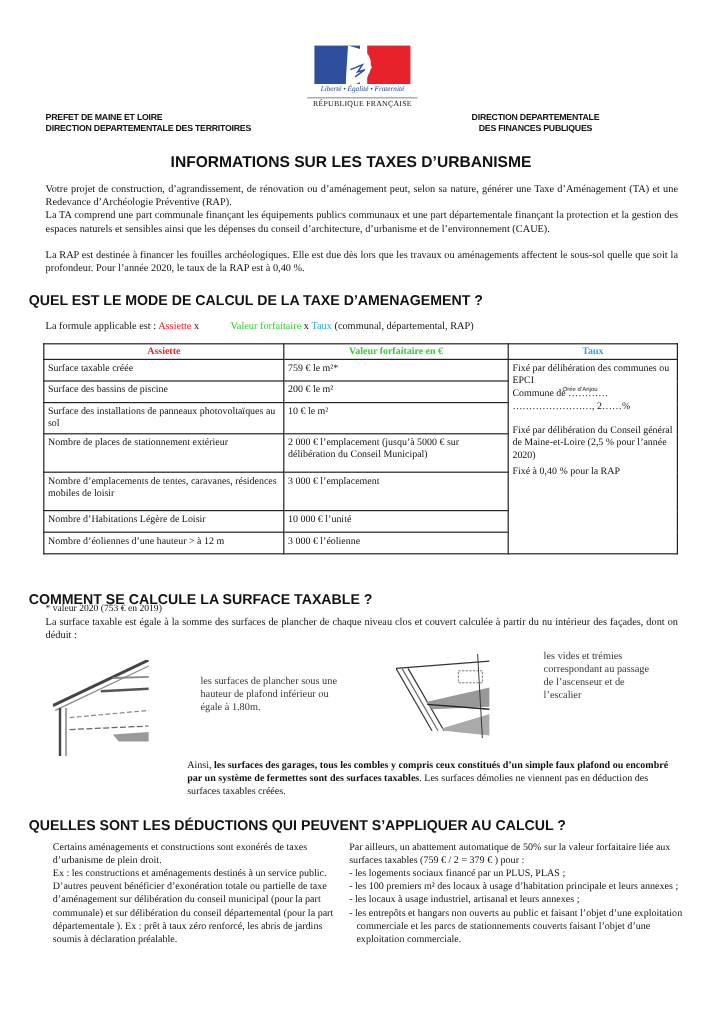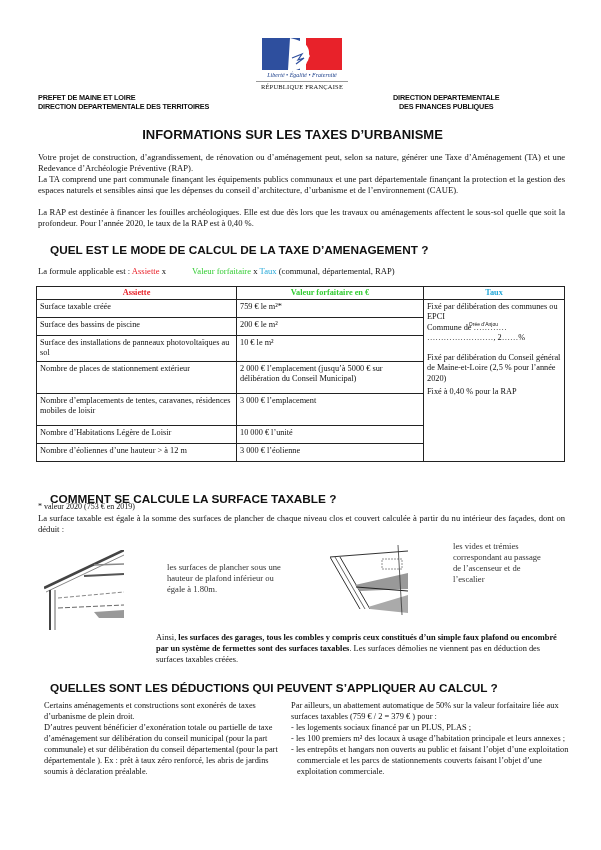--- a/index.html
+++ b/index.html
@@ -11,21 +11,21 @@
   .flag .white { width: 6px; background: #fff; }
   .flag .red { width: 36px; background: #e8222a; }
   .flag .face { position: absolute; left: 26px; top: 0; width: 28px; height: 32px; }
   .motto { position: absolute; left: 0; top: 34px; width: 92px; text-align: center; font-size: 6px; font-style: italic; color: #1a3e8a; white-space: nowrap; }
   .rf { position: absolute; left: 0; top: 43px; width: 92px; text-align: center; font-size: 6.5px; letter-spacing: 0.2px; border-top: 1px solid #999; padding-top: 1px; white-space: nowrap; }
   .hdr { font-family: "Liberation Sans", sans-serif; font-weight: bold; font-size: 7.3px; line-height: 9px; letter-spacing: -0.2px; }
   .hdr-left { left: 38px; top: 93px; }
   .hdr-right { left: 393px; top: 93px; text-align: center; }
   .title { left: 0; width: 585px; top: 127px; text-align: center; font-family: "Liberation Sans", sans-serif; font-weight: bold; font-size: 13px; }
   .para { left: 38px; width: 527px; font-size: 8.6px; line-height: 11px; text-align: justify; }
-  .h2 { left: 50px; font-family: "Liberation Sans", sans-serif; font-weight: bold; font-size: 11.8px; }
+  .h2 { left: 24px; font-family: "Liberation Sans", sans-serif; font-weight: bold; font-size: 11.8px; }
   .formula { left: 38px; top: 266px; font-size: 8.6px; white-space: nowrap; }
   .red-t { color: #e8222a; }
   .green-t { color: #33cc33; }
   .blue-t { color: #25a8d8; }
   table.tax { position: absolute; left: 36px; top: 286px; width: 529px; border-collapse: collapse; font-size: 8.3px; line-height: 10px; }
   table.tax td, table.tax th { border: 1px solid #222; padding: 2px 3px; vertical-align: top; text-align: left; }
   table.tax th { font-weight: bold; text-align: center; padding: 1px 3px; font-size: 8.3px; }
   table.tax td.taux { vertical-align: top; font-size: 8.3px; line-height: 10.3px; }
   .c1 { width: 193px; } .c2 { width: 180px; }
   .small-fill { font-size: 5px; font-family: "Liberation Sans", sans-serif; position: relative; top: -4px; }
@@ -168,21 +168,23 @@
 
 <div class="abs ainsi">
   <span>Ainsi,</span>
   <b>les surfaces des garages,  tous les combles y compris ceux constitués d’un simple faux plafond ou encombré par un système de fermettes sont des surfaces taxables</b><span>. Les surfaces démolies ne viennent pas en déduction des surfaces taxables créées.</span>
 </div>
 
 <div class="abs h2" style="top:681px;">QUELLES SONT LES DÉDUCTIONS QUI PEUVENT S’APPLIQUER AU CALCUL ?</div>
 
 <div class="abs col-left">
   <div>Certains aménagements et constructions sont exonérés de taxes d’urbanisme de plein droit.</div>
+  <div>Ex : les constructions et aménagements destinés à un service public.</div>
   <div>D’autres peuvent bénéficier d’exonération totale ou partielle de taxe d’aménagement sur délibération du conseil municipal (pour la part communale) et sur délibération du conseil départemental (pour la part départementale ). Ex : prêt à taux zéro renforcé, les abris de jardins soumis à déclaration préalable.</div>
 </div>
 
 <div class="abs col-right">
   <div>Par ailleurs, un abattement automatique de 50% sur la valeur forfaitaire liée aux surfaces taxables (759 € / 2 = 379 € ) pour :</div>
   <div class="li">- les logements sociaux financé par un PLUS, PLAS ;</div>
   <div class="li">- les 100 premiers m² des locaux à usage d’habitation principale et leurs annexes ;</div>
+  <div class="li">- les locaux à usage industriel, artisanal et leurs annexes ;</div>
   <div class="li">- les entrepôts et hangars non ouverts au public et faisant l’objet d’une exploitation commerciale et les parcs de stationnements couverts faisant l’objet d’une exploitation commerciale.</div>
 </div>
 
 </body></html>

